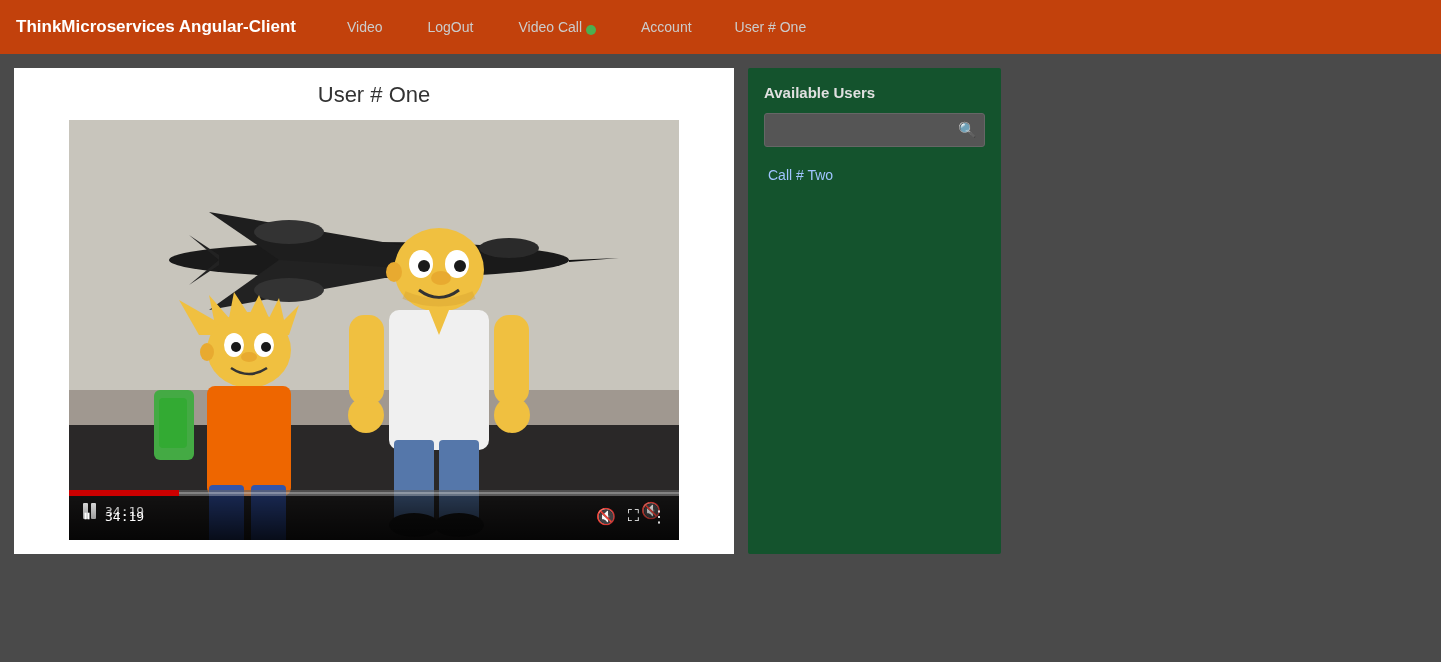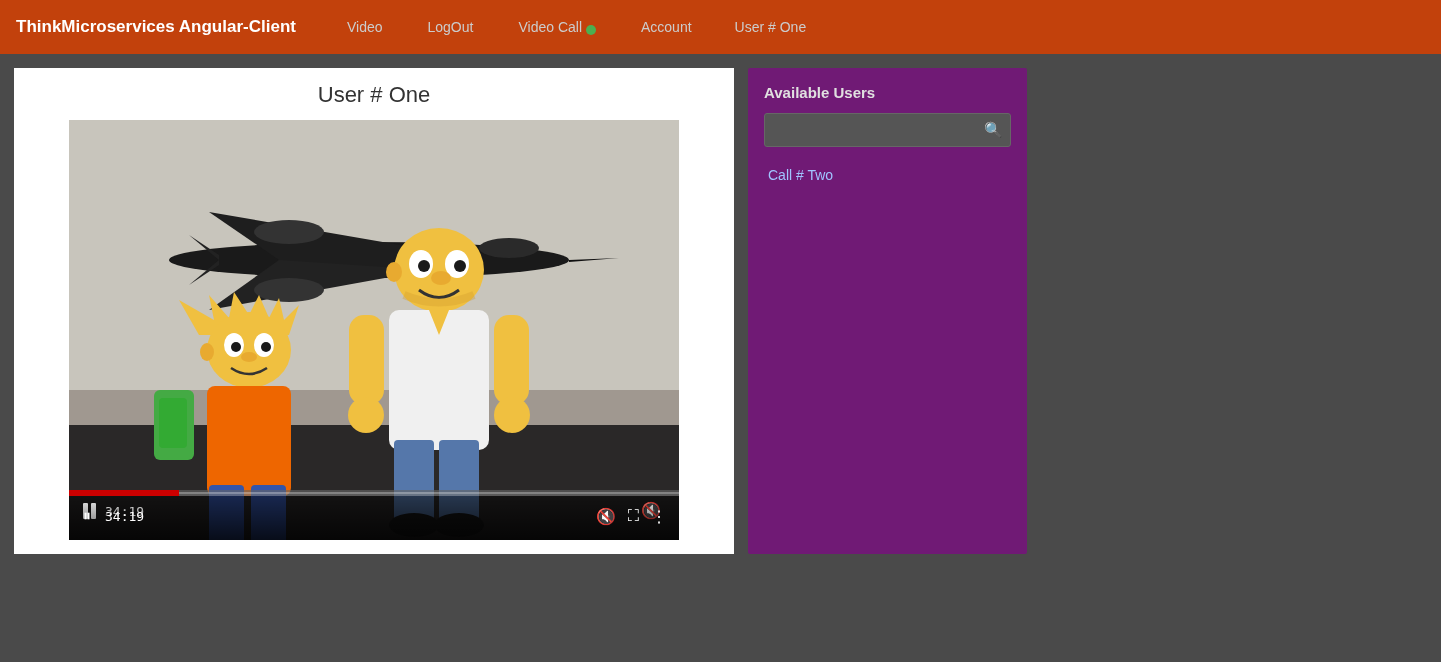--- a/index.html
+++ b/index.html
@@ -140,22 +140,22 @@
     .ctrl-spacer { flex: 1; }
 
     .ctrl-icon {
       color: #ffffff;
       font-size: 16px;
       cursor: pointer;
     }
 
     
     .sidebar {
-      background-color: #701a75;
-      width: 279px;
+      background-color: #14532d;
+      width: 253px;
       margin: 14px 14px 14px 0;
       padding: 16px;
       border-radius: 2px;
     }
 
     .sidebar-title {
       color: #e0e0e0;
       font-size: 15px;
       font-weight: 600;
       margin-bottom: 12px;

